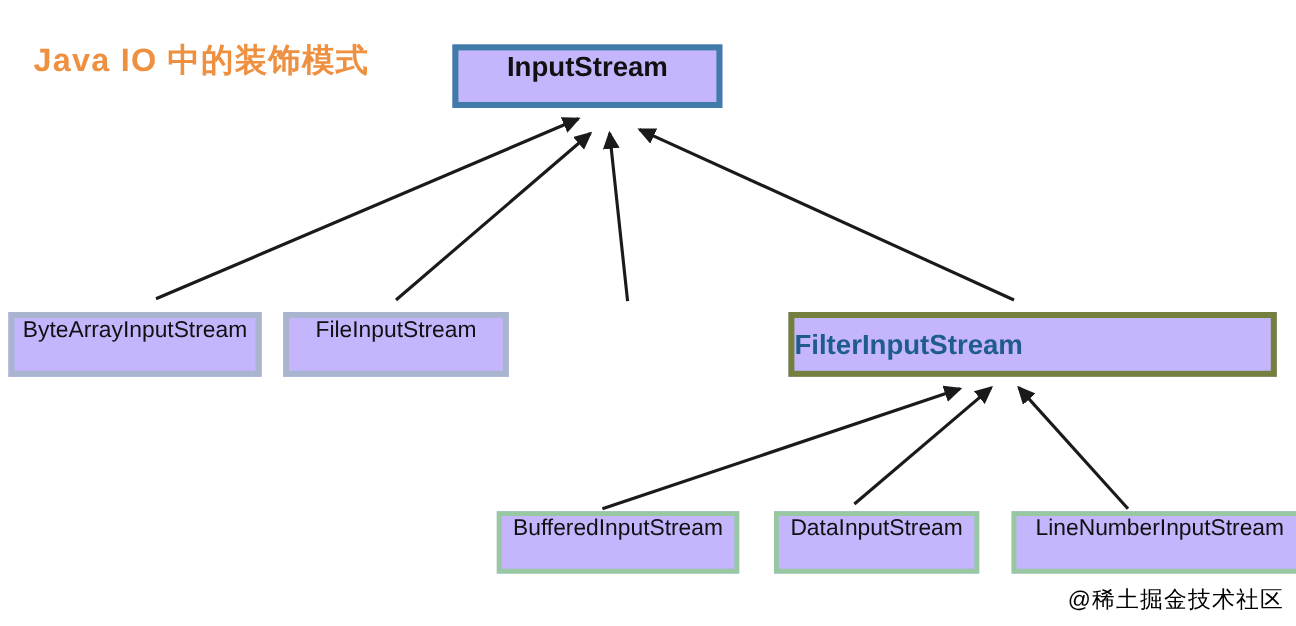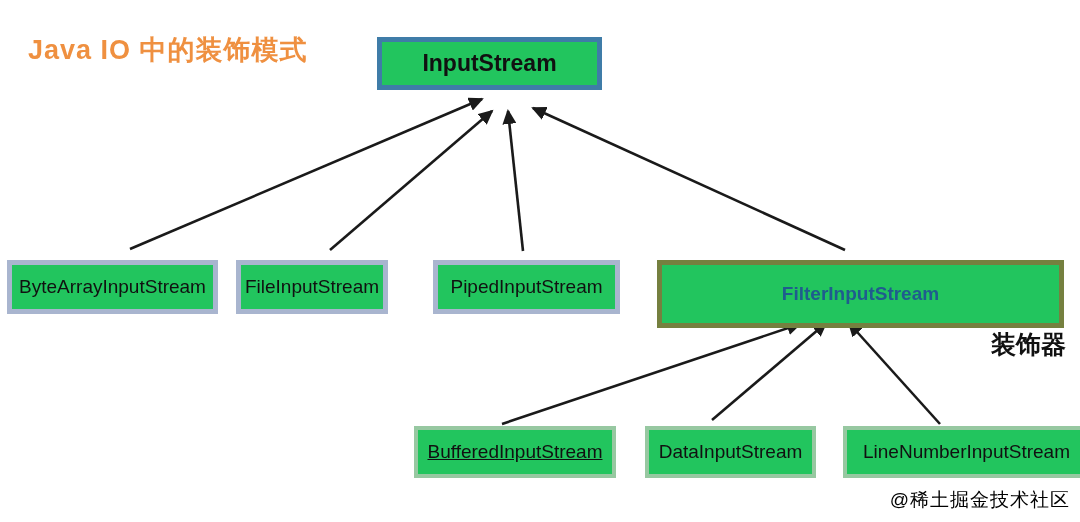--- a/index.html
+++ b/index.html
@@ -6,43 +6,44 @@
   #canvas{
     position:relative;
     width:1080px;height:522px;
     background:#ffffff;
     font-family:"Liberation Sans", sans-serif;
     overflow:hidden;
   }
   #arrows{position:absolute;left:0;top:0;width:1080px;height:522px;pointer-events:none;}
   .box{
     position:absolute;
-    background:#22c55e;
+    background:#c4b5fd;
     box-sizing:border-box;
-    display:flex;align-items:center;justify-content:center;
+    display:flex;justify-content:center;
     color:#111111;
     white-space:nowrap;
   }
   .root-box{
     left:377px;top:37px;width:225px;height:53px;
     border:5px solid #3f7ca8;
     font-size:23px;font-weight:bold;
   }
   .src-box{border:5px solid #a9b5cf;font-size:19px;height:54px;top:260px;}
   #box-bytearray{left:7px;width:211px;}
-  #box-file{left:236px;width:152px;}
+  #box-file{left:236px;width:188px;}
   #box-piped{left:433px;width:187px;}
   .filter-box{
-    left:657px;top:260px;width:407px;height:68px;
+    left:657px;top:260px;width:407px;height:54px;
     border:5px solid #75803f;
-    font-size:19px;
+    font-size:23px;
+    flex-direction:column;
   }
   .filter-name{font-weight:bold;color:#1f5c8e;}
   .dec-box{border:4px solid #97c8a1;font-size:19px;height:52px;top:426px;}
-  #box-buffered{left:414px;width:202px;text-decoration:underline;}
+  #box-buffered{left:414px;width:202px;}
   #box-data{left:645px;width:171px;}
   #box-linenumber{left:843px;width:247px;}
   .title{
     position:absolute;left:28px;top:32px;
     font-size:27px;font-weight:bold;color:#ef9040;
     letter-spacing:1px;
   }
   .decorator-label{
     position:absolute;right:14px;top:328px;
     font-size:25px;font-weight:bold;color:#111111;
@@ -77,29 +78,25 @@
   <div class="box root-box" id="box-inputstream">
     <span>InputStream</span>
   </div>
 
   <div class="box src-box" id="box-bytearray">
     <span>ByteArrayInputStream</span>
   </div>
   <div class="box src-box" id="box-file">
     <span>FileInputStream</span>
   </div>
-  <div class="box src-box" id="box-piped">
-    <span>PipedInputStream</span>
-  </div>
 
   <div class="box filter-box" id="box-filter">
     <span class="filter-name">FilterInputStream</span>
   </div>
 
-  <div class="decorator-label">装饰器</div>
 
   <div class="box dec-box" id="box-buffered">
     <span>BufferedInputStream</span>
   </div>
   <div class="box dec-box" id="box-data">
     <span>DataInputStream</span>
   </div>
   <div class="box dec-box" id="box-linenumber">
     <span>LineNumberInputStream</span>
   </div>

